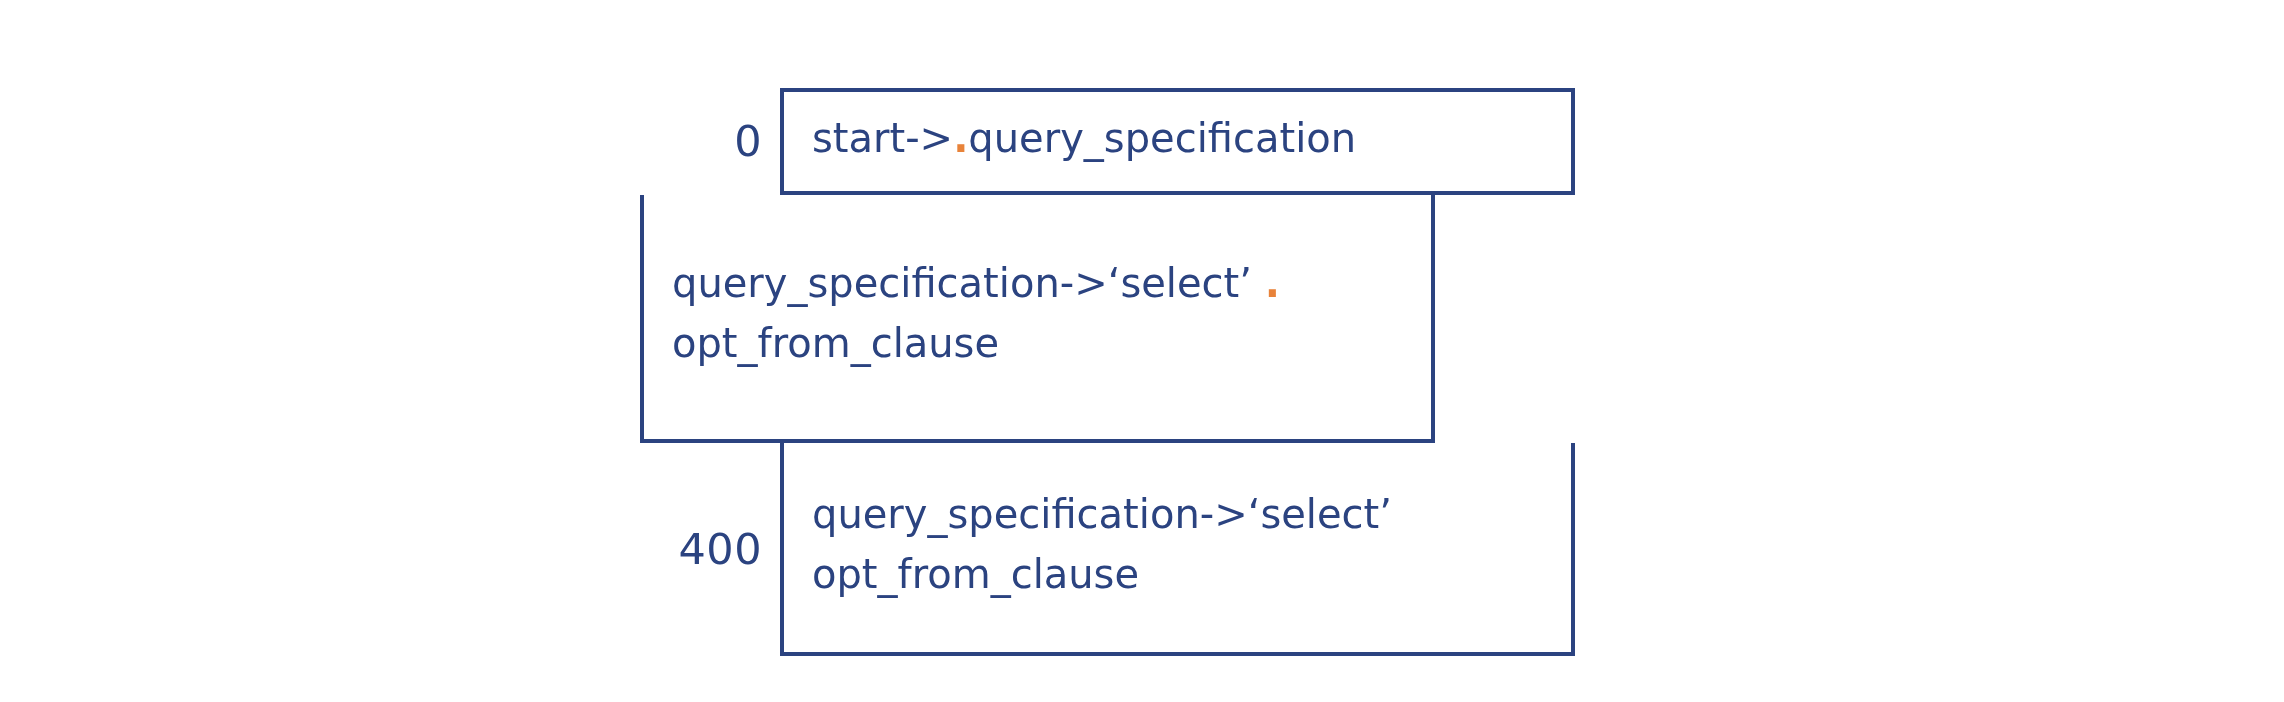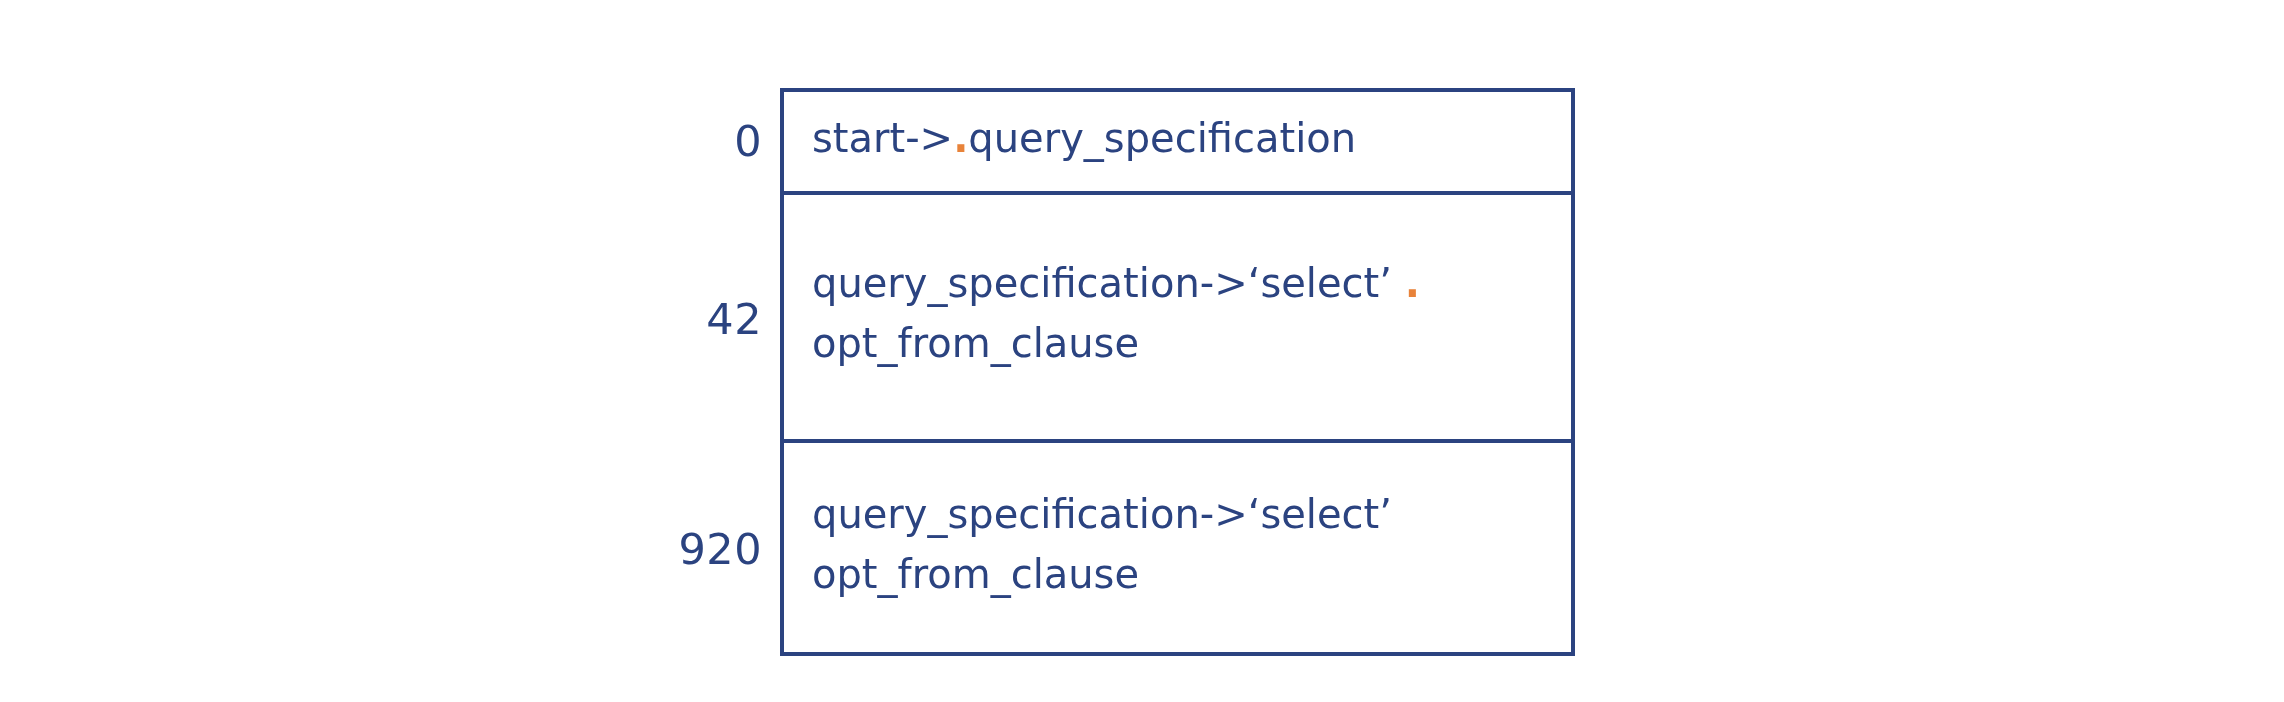--- a/index.html
+++ b/index.html
@@ -93,29 +93,28 @@
   <div id="parse-table">
 
     <div class="parse-row row-h1">
       <div class="state-number">0</div>
       <div class="production-cell">
         <span class="prod-line"><span>start-&gt;</span><span class="dot">.</span><span>query_specification</span></span>
       </div>
     </div>
 
     <div class="parse-row row-h2">
-      <div class="state-number">42</div>
       <div class="production-cell">
         <span class="prod-line"><span>query_specification-&gt;‘select’ </span><span class="dot">.</span><span></span></span>
         <span class="prod-line"><span>opt_from_clause</span><span class="dot"></span><span></span></span>
       </div>
     </div>
 
     <div class="parse-row row-h3">
-      <div class="state-number">920</div>
+      <div class="state-number">400</div>
       <div class="production-cell">
         <span class="prod-line"><span>query_specification-&gt;‘select’</span><span class="dot"></span><span></span></span>
         <span class="prod-line"><span>opt_from_clause</span><span class="dot"></span><span></span></span>
       </div>
     </div>
 
   </div>
 </div>
 
 </body></html>

